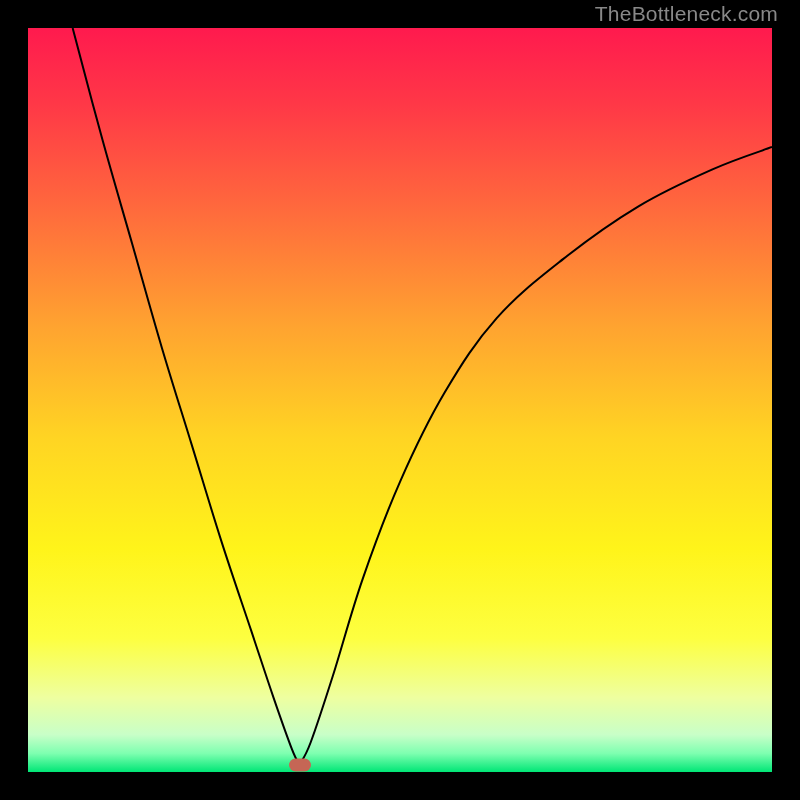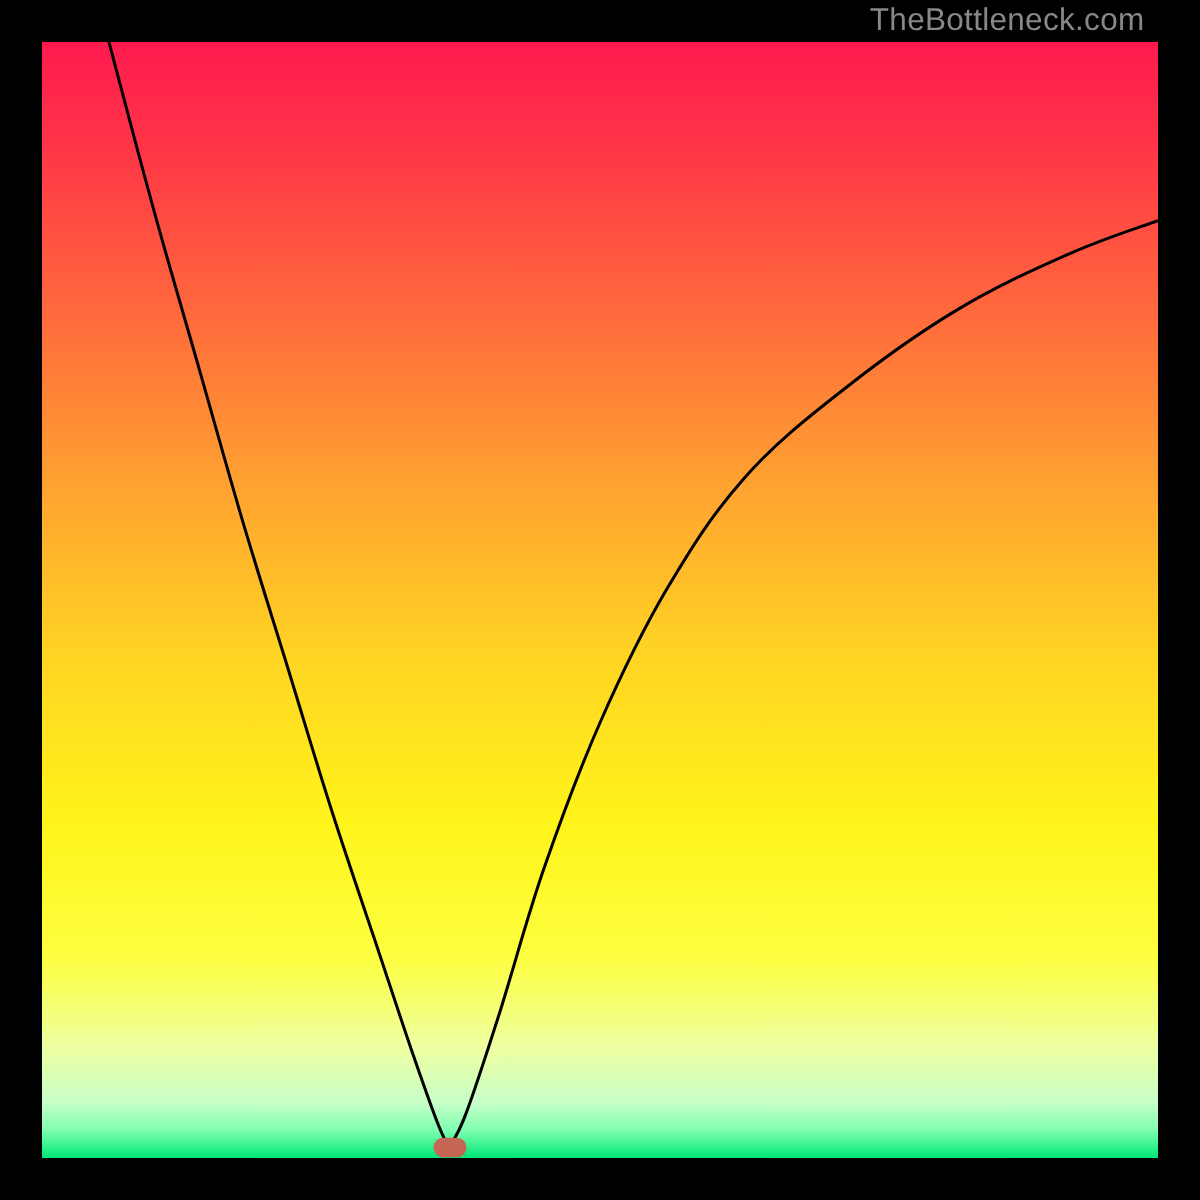--- a/index.html
+++ b/index.html
@@ -13,21 +13,21 @@
   }
   .frame {
     position: relative;
     width: 800px;
     height: 800px;
     background: #000;
   }
   .watermark {
     position: absolute;
     top: 2px;
-    right: 37px;
+    right: 22px;
     color: #888;
     font-size: 21px;
     font-weight: 500;
     letter-spacing: 0.2px;
     z-index: 10;
   }
   .plot-area {
     position: absolute;
     left: 28px;
     top: 28px;

